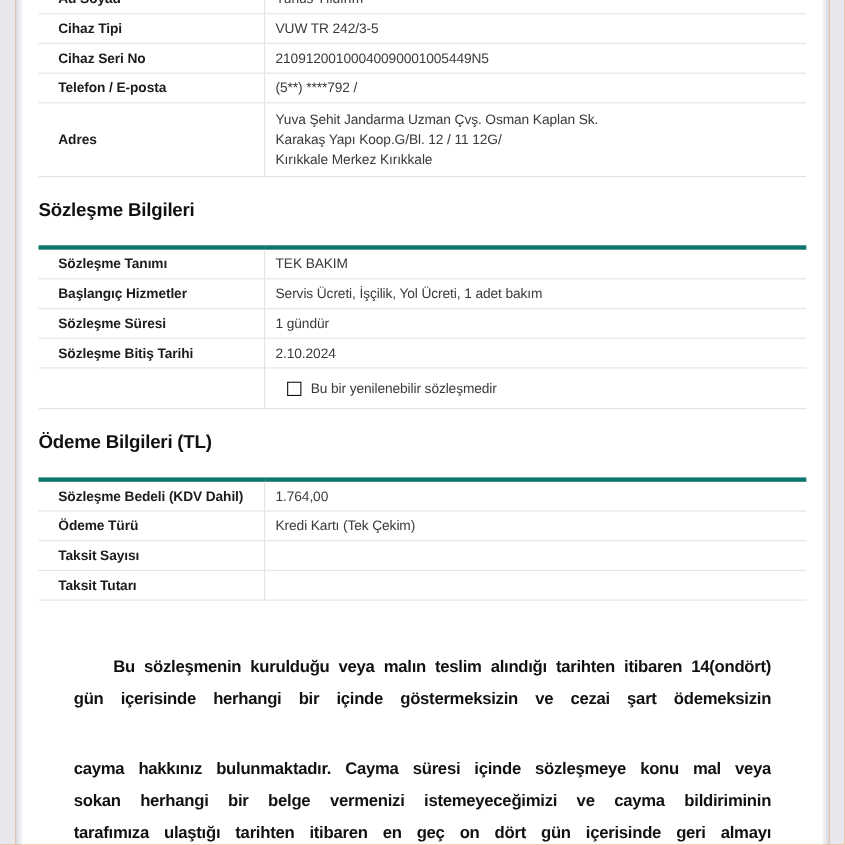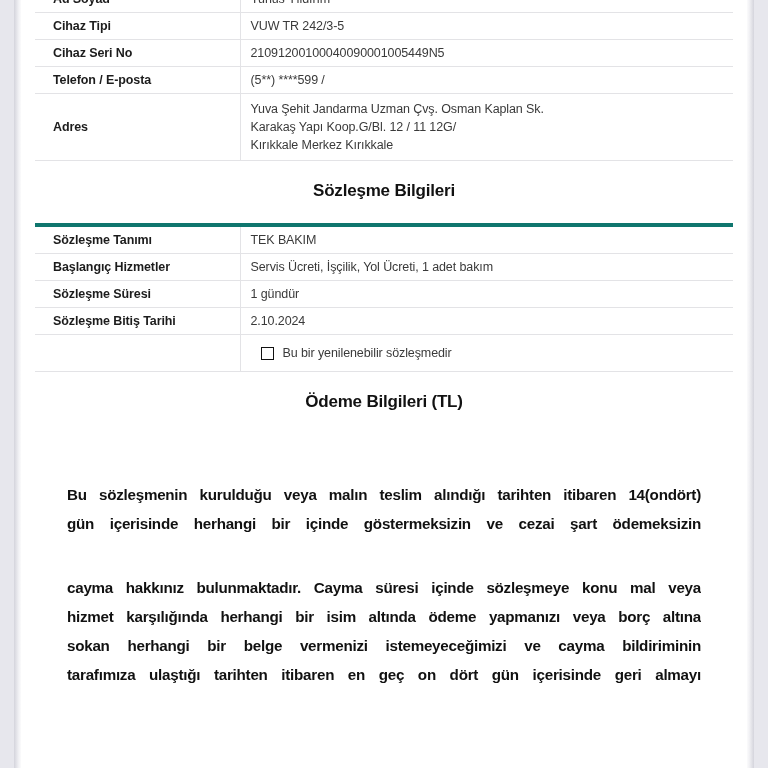--- a/index.html
+++ b/index.html
@@ -93,21 +93,21 @@
     padding: 6px 0 6px 10px;
     letter-spacing: -0.1px;
   }
   table.kv td.v .line { display: block; line-height: 18px; }
   table.kv td.k-empty { border-right: 1px solid #e3e3e6; }
 
   .row-top-clip td { border-top: none !important; }
 
   
   .section-title {
-    text-align: center;
+    text-align: left;
     font-size: 17px;
     font-weight: bold;
     color: #111111;
     letter-spacing: -0.2px;
     padding: 20px 0 22px 0;
   }
 
   
   .cb-wrap {
     display: flex;
@@ -169,21 +169,21 @@
           <tr>
             <td class="k">Cihaz Tipi</td>
             <td class="v">VUW TR 242/3-5</td>
           </tr>
           <tr>
             <td class="k">Cihaz Seri No</td>
             <td class="v">21091200100040090001005449N5</td>
           </tr>
           <tr>
             <td class="k">Telefon / E-posta</td>
-            <td class="v">(5**) ****599  /</td>
+            <td class="v">(5**) ****792  /</td>
           </tr>
           <tr>
             <td class="k">Adres</td>
             <td class="v">
               <span class="line">Yuva Şehit Jandarma Uzman Çvş. Osman Kaplan Sk.</span>
               <span class="line">Karakaş Yapı Koop.G/Bl. 12 / 11 12G/</span>
               <span class="line">Kırıkkale Merkez Kırıkkale</span>
             </td>
           </tr>
         </tbody>
@@ -216,28 +216,47 @@
                 <span class="cb-box"></span>
                 <span class="cb-label">Bu bir yenilenebilir sözleşmedir</span>
               </label>
             </td>
           </tr>
         </tbody>
       </table>
 
       <div class="section-title">Ödeme Bilgileri (TL)</div>
 
+      <table class="kv">
+        <tbody>
+          <tr>
+            <td class="k">Sözleşme Bedeli (KDV Dahil)</td>
+            <td class="v">1.764,00</td>
+          </tr>
+          <tr>
+            <td class="k">Ödeme Türü</td>
+            <td class="v">Kredi Kartı (Tek Çekim)</td>
+          </tr>
+          <tr>
+            <td class="k">Taksit Sayısı</td>
+            <td class="v"></td>
+          </tr>
+          <tr>
+            <td class="k">Taksit Tutarı</td>
+            <td class="v"></td>
+          </tr>
+        </tbody>
+      </table>
 
       <div class="spacer-lg"></div>
 
       <div class="legal">
-        <span class="clipline" style="text-align: justify; text-align-last: justify;">Bu sözleşmenin kurulduğu veya malın teslim alındığı tarihten itibaren 14(ondört)</span>
+        <span class="clipline" style="text-align: justify; text-align-last: justify; margin-left: 36px;">Bu sözleşmenin kurulduğu veya malın teslim alındığı tarihten itibaren 14(ondört)</span>
         <span class="clipline" style="text-align: justify; text-align-last: justify;">gün içerisinde herhangi bir içinde göstermeksizin ve cezai şart ödemeksizin</span>
         <span class="clipline" style="text-align: justify; text-align-last: justify; margin-top: 35px;">cayma hakkınız bulunmaktadır. Cayma süresi içinde sözleşmeye konu mal veya</span>
-        <span class="clipline" style="text-align: justify; text-align-last: justify;">hizmet karşılığında herhangi bir isim altında ödeme yapmanızı veya borç altına</span>
         <span class="clipline" style="text-align: justify; text-align-last: justify;">sokan herhangi bir belge vermenizi istemeyeceğimizi ve cayma bildiriminin</span>
         <span class="clipline" style="text-align: justify; text-align-last: justify;">tarafımıza ulaştığı tarihten itibaren en geç on dört gün içerisinde geri almayı</span>
 
       </div>
 
     </div>
   </div>
 </div>
 
 </body></html>

